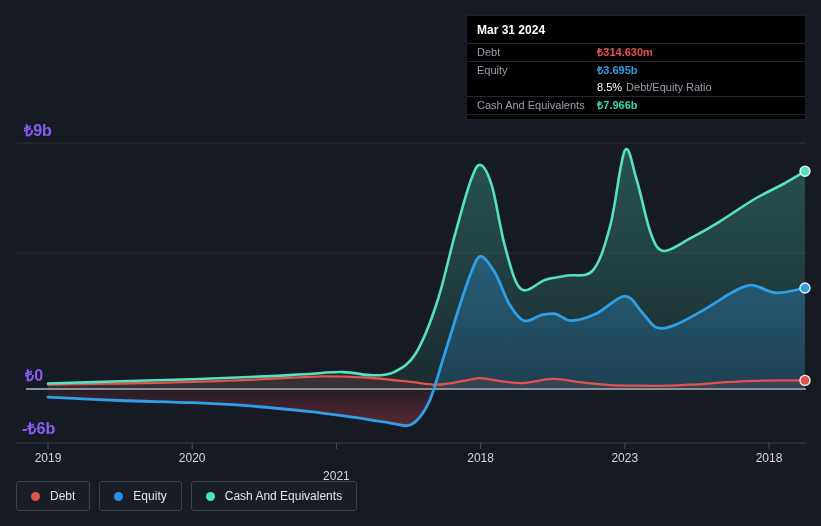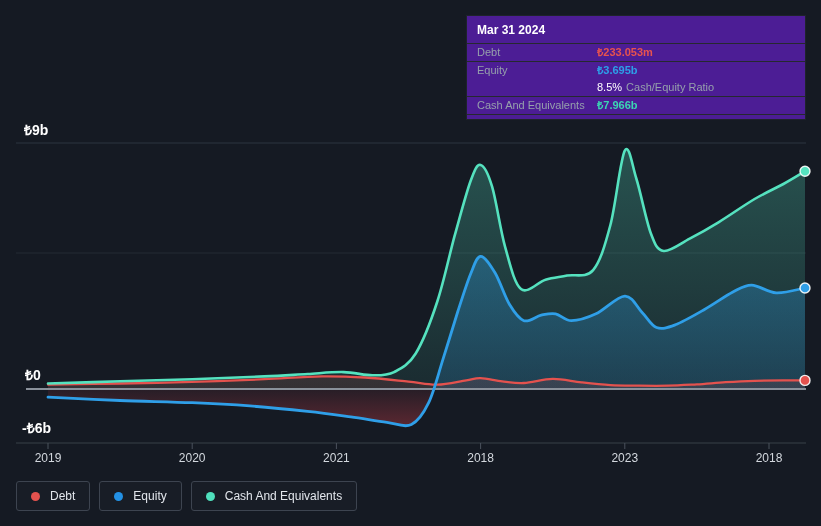--- a/index.html
+++ b/index.html
@@ -3,26 +3,26 @@
 <meta charset="utf-8">
 <style>
   html,body{margin:0;padding:0;background:#151a23;}
   .stage{
     position:relative;width:821px;height:526px;overflow:hidden;
     background:#151a23;
     font-family:"Liberation Sans", sans-serif;
     -webkit-font-smoothing:antialiased;
   }
   svg.chart{position:absolute;left:0;top:0;}
-  .axis-label{position:absolute;color:#ffffff;font-size:14px;font-weight:700;line-height:13px;}
+  .axis-label{position:absolute;color:#8b5cf6;font-size:16px;font-weight:700;line-height:13px;}
   .x-label{position:absolute;color:#d3d8de;font-size:12px;font-weight:400;line-height:14px;transform:translateX(-50%);}
   
   .tooltip{
     position:absolute;left:466px;top:15px;width:340px;
-    background:#4c1d95;border:1px solid #1e232b;box-sizing:border-box;
+    background:#000000;border:1px solid #1e232b;box-sizing:border-box;
     font-size:11px;color:#96a0ac;padding-bottom:4px;
   }
   .tt-title{font-size:12px;font-weight:700;color:#ffffff;padding:7px 10px 6px;border-bottom:1px solid #26292f;}
   .tt-row{display:flex;align-items:center;padding:2px 10px;line-height:13px;min-height:13px;}
   .tt-row.bt{border-top:1px solid #26292f;}
   .tt-row.bb{border-bottom:1px solid #26292f;}
   .tt-label{width:120px;flex:none;color:#96a0ac;}
   .tt-value{font-weight:700;}
   .tt-ratio-val{font-weight:400;color:#ffffff;}
   .tt-ratio-label{color:#96a0ac;margin-left:4px;}
@@ -103,39 +103,39 @@
   </svg>
 
   <div id="y-labels">
       <span class="axis-label" style="top: 124px; left: 24px;">₺9b</span>
       <span class="axis-label" style="top: 369px; left: 25px;">₺0</span>
       <span class="axis-label" style="top: 422px; left: 22px;">-₺6b</span>
     </div>
   <div id="x-labels">
       <span class="x-label" style="top: 451px; left: 48px; text-align: right;">2019</span>
       <span class="x-label" style="top: 451px; left: 192.2px;">2020</span>
-      <span class="x-label" style="top: 451px; left: 336.4px;">2021</span>
+      <span class="x-label" style="top: 469px; left: 336.4px;">2021</span>
       <span class="x-label" style="top: 451px; left: 480.6px;">2018</span>
       <span class="x-label" style="top: 451px; left: 624.8px;">2023</span>
       <span class="x-label" style="top: 451px; left: 769px;">2018</span>
     </div>
 
   <div class="tooltip">
     <div class="tt-title">Mar 31 2024</div>
     <div class="tt-row bb">
       <span class="tt-label">Debt</span>
-      <span class="tt-value" style="color: rgb(232, 83, 78);">₺233.053m</span>
+      <span class="tt-value" style="color: rgb(232, 83, 78);">₺314.630m</span>
     </div>
     <div class="tt-row">
       <span class="tt-label">Equity</span>
       <span class="tt-value" style="color: rgb(45, 159, 232);">₺3.695b</span>
     </div>
     <div class="tt-row">
       <span class="tt-label"></span>
-      <span><span class="tt-ratio-val">8.5%</span><span class="tt-ratio-label">Cash/Equity Ratio</span></span>
+      <span><span class="tt-ratio-val">8.5%</span><span class="tt-ratio-label">Debt/Equity Ratio</span></span>
     </div>
     <div class="tt-row bt bb">
       <span class="tt-label">Cash And Equivalents</span>
       <span class="tt-value" style="color: rgb(59, 214, 179);">₺7.966b</span>
     </div>
   </div>
 
   <div class="legend">
     <div class="chip">
       <span class="dot" style="background: rgb(228, 82, 78);"></span>

